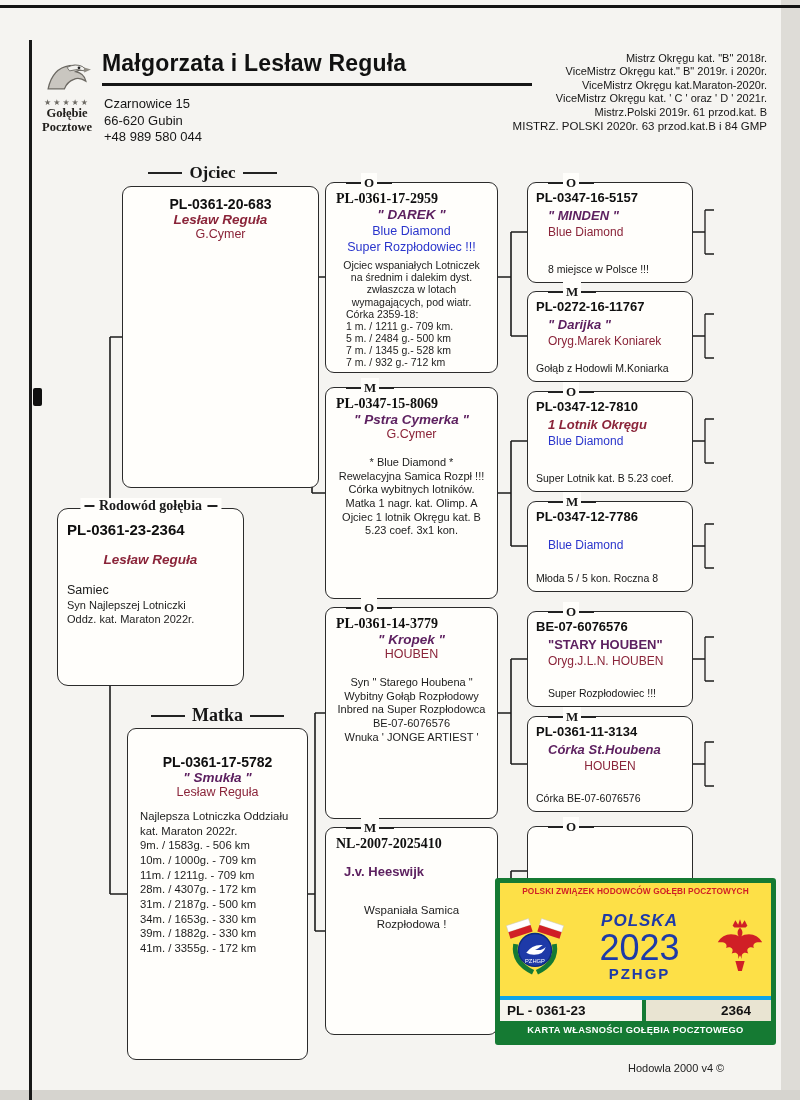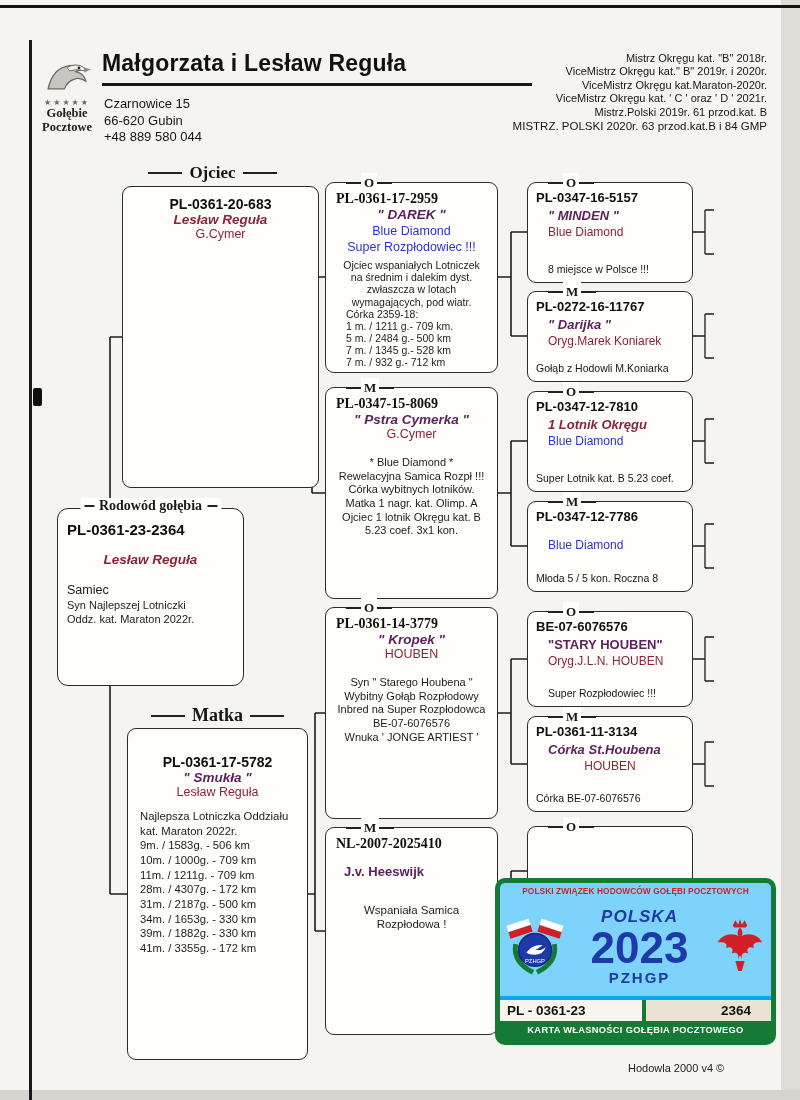--- a/index.html
+++ b/index.html
@@ -95,27 +95,27 @@
   .g3-6 { top:826px; height:205px; }
   .g3 .ring { font-size:13px; }
   .g3 .name { font-size:13px; padding-left:12px; margin-top:3px; }
   .g3 .strain { padding-left:12px; margin-top:2px; font-size:12px; }
   .g3 .note { margin-top:auto; font-size:10.5px; color:#161616; }
   .g3 .pad { padding-left:12px; }
   .g3-3 .strain { margin-top:14px; }
   .g3-5 .strain { text-align:center; padding-left:0; }
 
   
-  .sticker { position:absolute; left:495px; top:878px; width:281px; height:167px; background:#7dd3fc;
-    border:5px solid #157a33; border-radius:10px; z-index:5; display:flex; flex-direction:column; box-sizing:border-box; }
+  .sticker { position:absolute; left:495px; top:878px; width:281px; height:167px; background:#fde047;
+    border:5px solid #157a33; border-radius:3px; z-index:5; display:flex; flex-direction:column; box-sizing:border-box; }
   .st-org { color:#d01f26; font-size:8.3px; font-weight:bold; text-align:center; padding:3px 2px 1px; letter-spacing:0.1px; }
   .st-mid { flex:1; display:flex; align-items:center; justify-content:space-between; padding:0 3px; }
   .st-center { flex:1; text-align:center; color:#1e3aa8; }
   .st-polska { font-size:17px; font-weight:bold; letter-spacing:1px; font-style:italic; }
-  .st-year { font-size:44px; font-weight:bold; line-height:0.95; }
+  .st-year { font-size:36px; font-weight:normal; line-height:0.95; }
   .st-pzhgp { font-size:15px; font-weight:bold; letter-spacing:2px; }
   .st-eagle { width:56px; display:flex; justify-content:center; }
   .st-rings { display:flex; border-top:4px solid #0ea5e9; font-weight:bold; font-size:13.5px; color:#111; }
   .st-rings .rl { flex:1.5; padding:3px 7px; background:#f7f5ee; border-right:4px solid #157a33; }
   .st-rings .rr { flex:1; padding:3px 20px; text-align:right; background:#e9e4d2; }
   .st-band { background:#157a33; color:#fff; font-weight:bold; font-size:9.3px; text-align:center; padding:4px 0 5px; letter-spacing:0.3px; }
 
   .footer { position:absolute; left:628px; top:1062px; font-size:11px; color:#222; z-index:2; }
 </style>
 </head>
@@ -138,21 +138,21 @@
         <path d="M50 11 L58 13.5 L50 17 Z" fill="#8f8b83"></path>
       </svg>
       <div class="stars">★★★★★</div>
       <div class="lg">Gołębie</div>
       <div class="lg">Pocztowe</div>
     </div>
     <h1 class="owner-name">Małgorzata i Lesław Reguła</h1>
     <div class="addr">
       <div>Czarnowice 15</div>
       <div>66-620 Gubin</div>
-      <div>+48 889 580 044</div>
+      <div>+48 989 580 044</div>
     </div>
     <div class="ach">
       <div>Mistrz Okręgu kat. "B" 2018r.</div>
       <div>ViceMistrz Okręgu kat." B" 2019r. i 2020r.</div>
       <div>ViceMistrz  Okręgu kat.Maraton-2020r.</div>
       <div>ViceMistrz Okręgu kat. ' C ' oraz ' D ' 2021r.</div>
       <div>Mistrz.Polski 2019r. 61 przod.kat. B</div>
       <div>MISTRZ. POLSKI 2020r. 63 przod.kat.B i 84 GMP</div>
     </div>
   </div>

